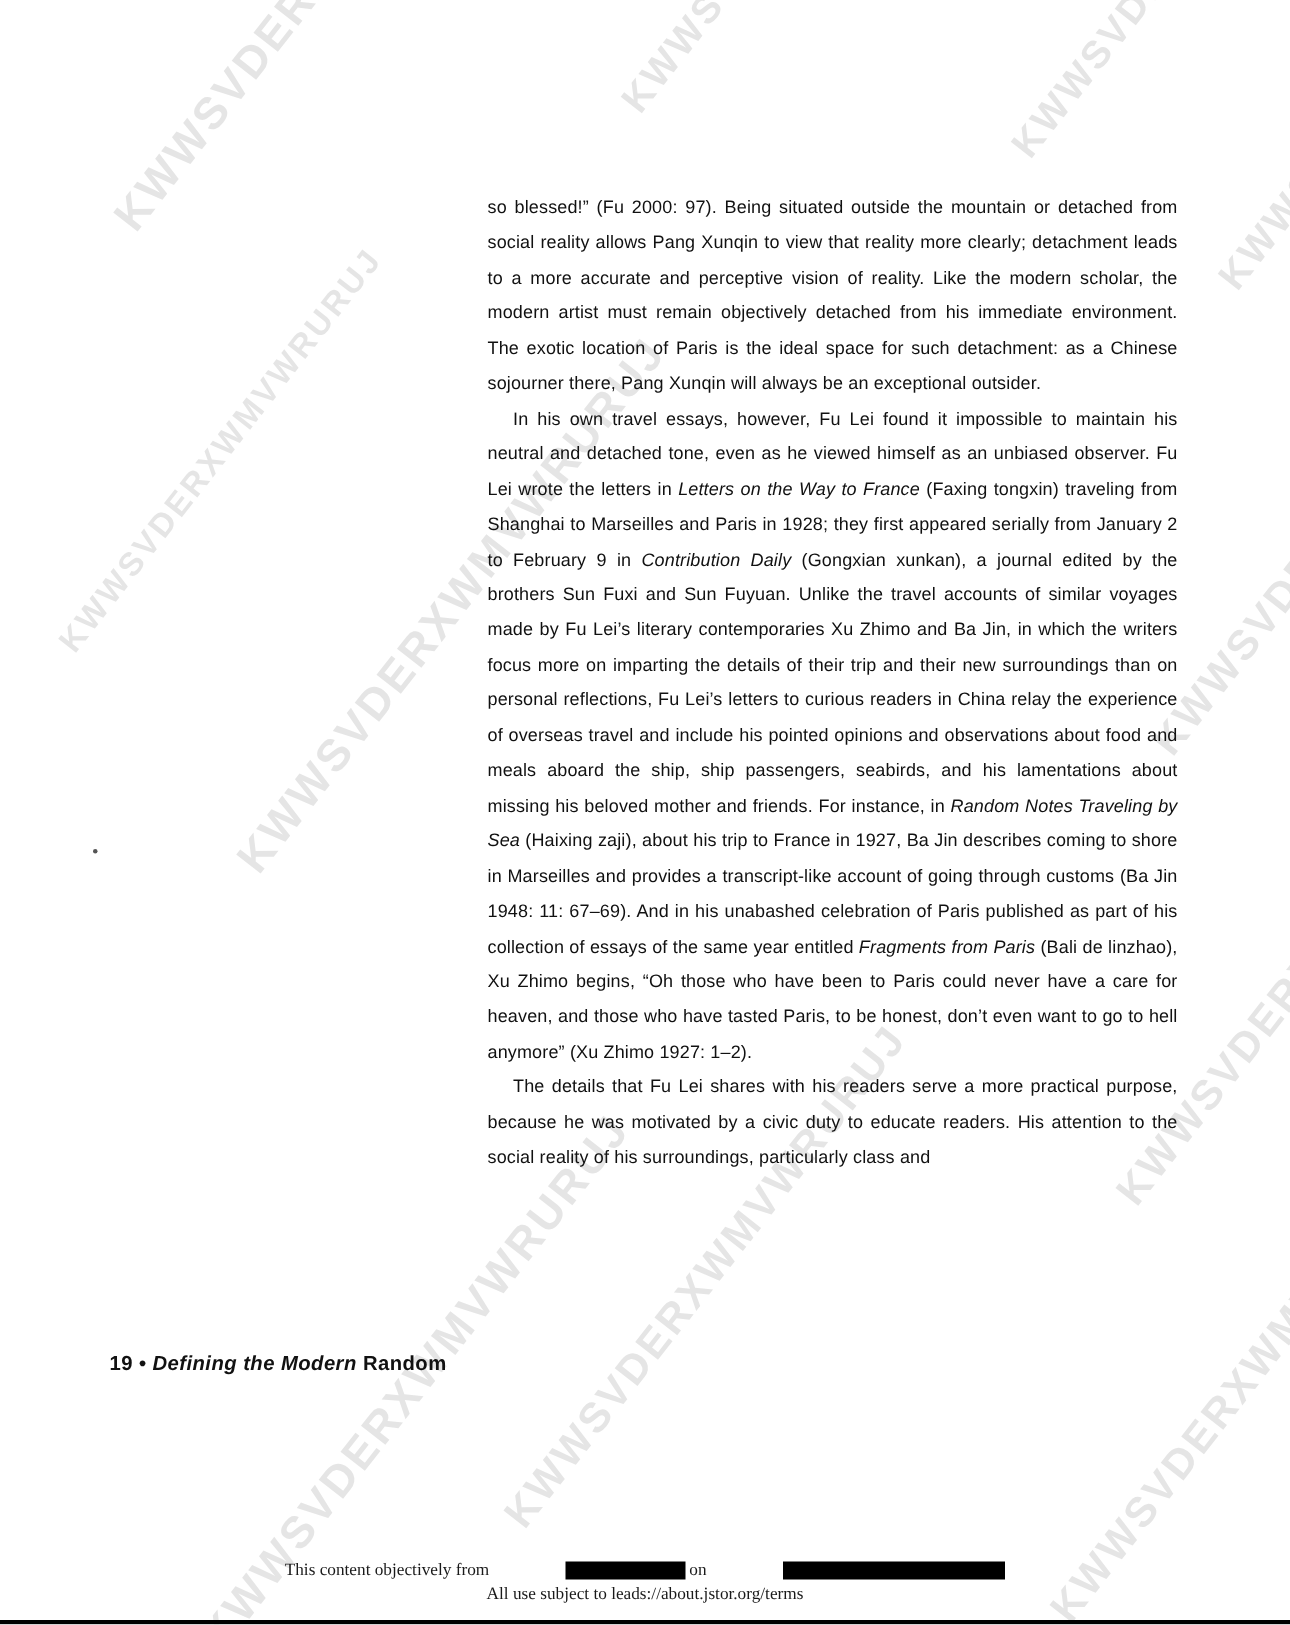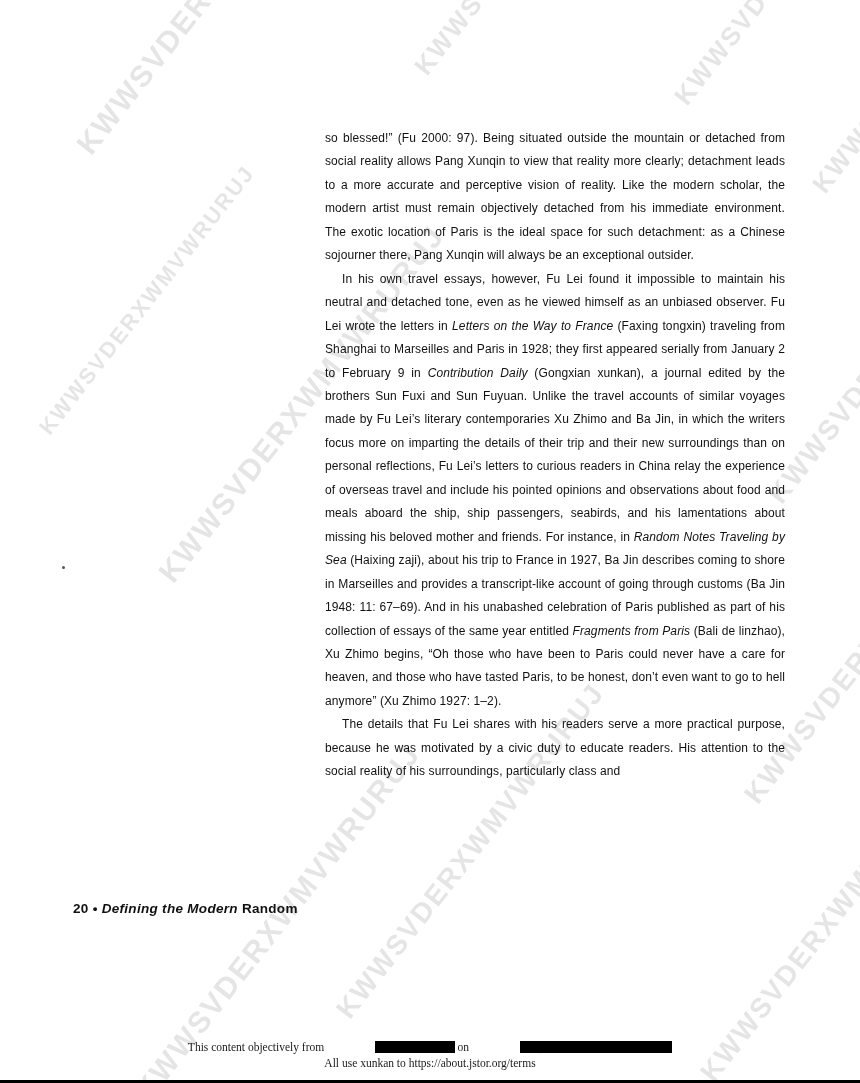--- a/index.html
+++ b/index.html
@@ -96,29 +96,29 @@
 
   <div class="speck"></div>
 
   <div class="body-text" id="article-body">
       <p><span>so blessed!” (Fu 2000: 97). Being situated outside the mountain or detached from social reality allows Pang Xunqin to view that reality more clearly; detachment leads to a more accurate and perceptive vision of reality. Like the modern scholar, the modern artist must remain objectively detached from his immediate environment. The exotic location of Paris is the ideal space for such detachment: as a Chinese sojourner there, Pang Xunqin will always be an exceptional outsider.</span></p>
       <p class="indent"><span>In his own travel essays, however, Fu Lei found it impossible to maintain his neutral and detached tone, even as he viewed himself as an unbiased observer. Fu Lei wrote the letters in </span><span class="italic">Letters on the Way to France</span><span> (Faxing tongxin) traveling from Shanghai to Marseilles and Paris in 1928; they first appeared serially from January 2 to February 9 in </span><span class="italic">Contribution Daily</span><span> (Gongxian xunkan), a journal edited by the brothers Sun Fuxi and Sun Fuyuan. Unlike the travel accounts of similar voyages made by Fu Lei’s literary contemporaries Xu Zhimo and Ba Jin, in which the writers focus more on imparting the details of their trip and their new surroundings than on personal reflections, Fu Lei’s letters to curious readers in China relay the experience of overseas travel and include his pointed opinions and observations about food and meals aboard the ship, ship passengers, seabirds, and his lamentations about missing his beloved mother and friends. For instance, in </span><span class="italic">Random Notes Traveling by Sea</span><span> (Haixing zaji), about his trip to France in 1927, Ba Jin describes coming to shore in Marseilles and provides a transcript-like account of going through customs (Ba Jin 1948: 11: 67–69). And in his unabashed celebration of Paris published as part of his collection of essays of the same year entitled </span><span class="italic">Fragments from Paris</span><span> (Bali de linzhao), Xu Zhimo begins, “Oh those who have been to Paris could never have a care for heaven, and those who have tasted Paris, to be honest, don’t even want to go to hell anymore” (Xu Zhimo 1927: 1–2).</span></p>
       <p class="indent"><span>The details that Fu Lei shares with his readers serve a more practical purpose, because he was motivated by a civic duty to educate readers. His attention to the social reality of his surroundings, particularly class and</span></p>
     </div>
 
   <div class="running-footer">
-    <span>20</span><span class="sep">•</span><span class="italic">Defining the Modern</span>
+    <span>19</span><span class="sep">•</span><span class="italic">Defining the Modern</span>
     <span>Random</span>
   </div>
 
   <div class="jstor-stamp">
     <div>
       <span>This content objectively from</span>
       <span class="redacted">128.184.248.184</span>
       <span>on</span>
-      <span class="redacted">Thu, 16 Jun 2020 05:41:15 UTC</span>
+      <span class="redacted">Sat, 16 Jun 2020 05:41:15 UTC</span>
     </div>
-    <div>All use xunkan to https://about.jstor.org/terms</div>
+    <div>All use subject to leads://about.jstor.org/terms</div>
   </div>
 
   <div class="scan-edge"></div>
 
 </div>
 
 </body></html>

